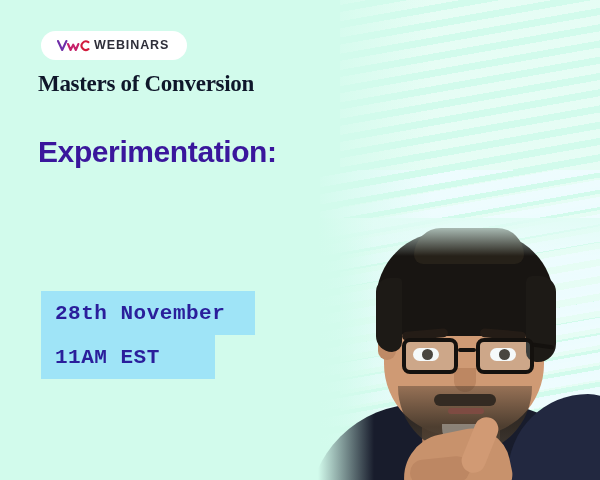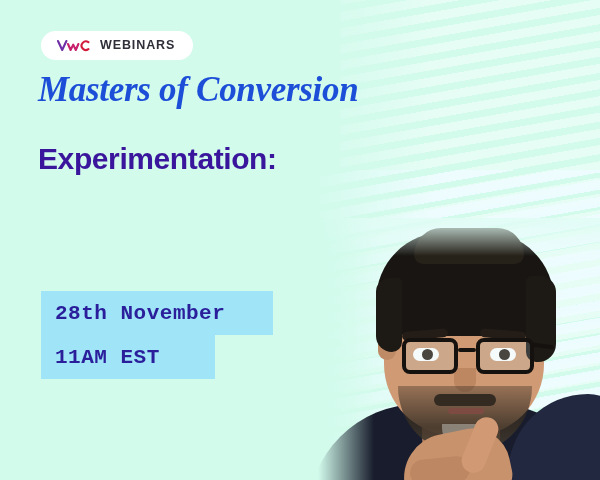--- a/index.html
+++ b/index.html
@@ -56,79 +56,77 @@
     background:linear-gradient(90deg,#d2fbec 0%, #d2fbec 52%, rgba(210,251,236,0) 72%);
     pointer-events:none;
   }
 
   
   .badge {
     position:absolute;
     left:41px; top:31px;
     height:29px;
     padding:0 18px 0 16px;
-    display:flex; align-items:center; gap:9px;
+    display:flex; align-items:center; gap:3px;
     background:#ffffff;
     border-radius:15px;
   }
   .vwo-mark { display:block; }
   .badge-text {
     font-family:"Liberation Sans", sans-serif;
     font-size:12.5px;
     font-weight:bold;
     letter-spacing:0.9px;
     color:#2f2f3a;
     line-height:1;
   }
 
   
   .series-title {
     position:absolute;
     left:38px; top:72px;
     font-family:"Liberation Serif", "DejaVu Serif", serif;
-    font-size:35px;
+    font-size:23px;
     font-weight:bold;
-    color:#1d4ed8;
+    color:#0f172a;
     letter-spacing:-0.3px;
     line-height:1;
     white-space:nowrap;
-    font-style:italic;
   }
 
   .topic {
     position:absolute;
     left:38px; top:132px;
     font-family:"Liberation Sans", sans-serif;
     font-size:30px;
     font-weight:bold;
     color:#3a169c;
     line-height:1.33;
     letter-spacing:-0.4px;
     white-space:nowrap;
-    margin-top:7px;
   }
   .topic .line { display:block; }
 
   
   .when {
     position:absolute;
     left:41px; top:291px;
   }
   .when .chip {
     display:inline-block;
     background:#9fe4f7;
     color:#2a1e9b;
     font-family:"Liberation Mono", "DejaVu Sans Mono", monospace;
     font-size:21px;
     font-weight:bold;
     letter-spacing:0.5px;
     line-height:1;
     padding:12px 14px 11px 14px;
   }
-  .when .chip-date { padding-right:48px; }
+  .when .chip-date { padding-right:30px; }
   .when .chip-time { padding-right:55px; }
   .when .row { display:block; }
 
   
   .photo {
     position:absolute;
     left:318px; top:218px;
     width:282px; height:262px;
     overflow:hidden;
   }

